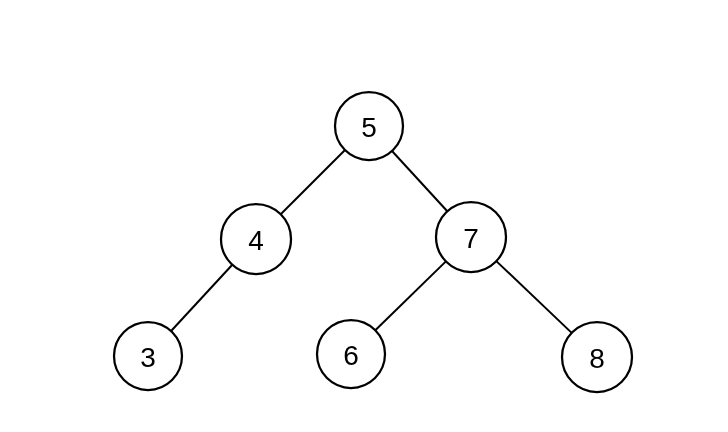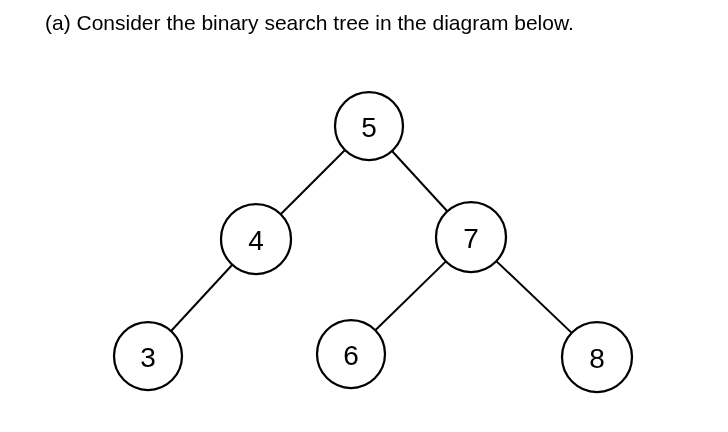--- a/index.html
+++ b/index.html
@@ -33,21 +33,20 @@
   .tree-svg text {
     font-family: "Liberation Sans", "DejaVu Sans", sans-serif;
     font-size: 28px;
     fill: #000000;
   }
 </style>
 </head>
 <body>
 
 <div class="page">
-  <div class="page-title">(a) Consider the binary search tree in the diagram below.</div>
   <svg class="tree-svg" width="728" height="432" viewBox="0 0 728 432">
       <line x1="345.0" y1="150.0" x2="280.7" y2="214.3" stroke="#000000" stroke-width="2"></line>
       <line x1="392.0" y1="151.0" x2="447.3" y2="211.2" stroke="#000000" stroke-width="2"></line>
       <line x1="232.3" y1="264.7" x2="171.1" y2="331.0" stroke="#000000" stroke-width="2"></line>
       <line x1="445.9" y1="261.4" x2="375.3" y2="330.3" stroke="#000000" stroke-width="2"></line>
       <line x1="496.3" y1="261.1" x2="571.7" y2="332.9" stroke="#000000" stroke-width="2"></line>
       <g>
         <circle cx="369" cy="126" r="34" fill="#ffffff" stroke="#000000" stroke-width="2.25"></circle>
         <text x="369" y="126" text-anchor="middle" dominant-baseline="central" dy="1">5</text>
       </g>

